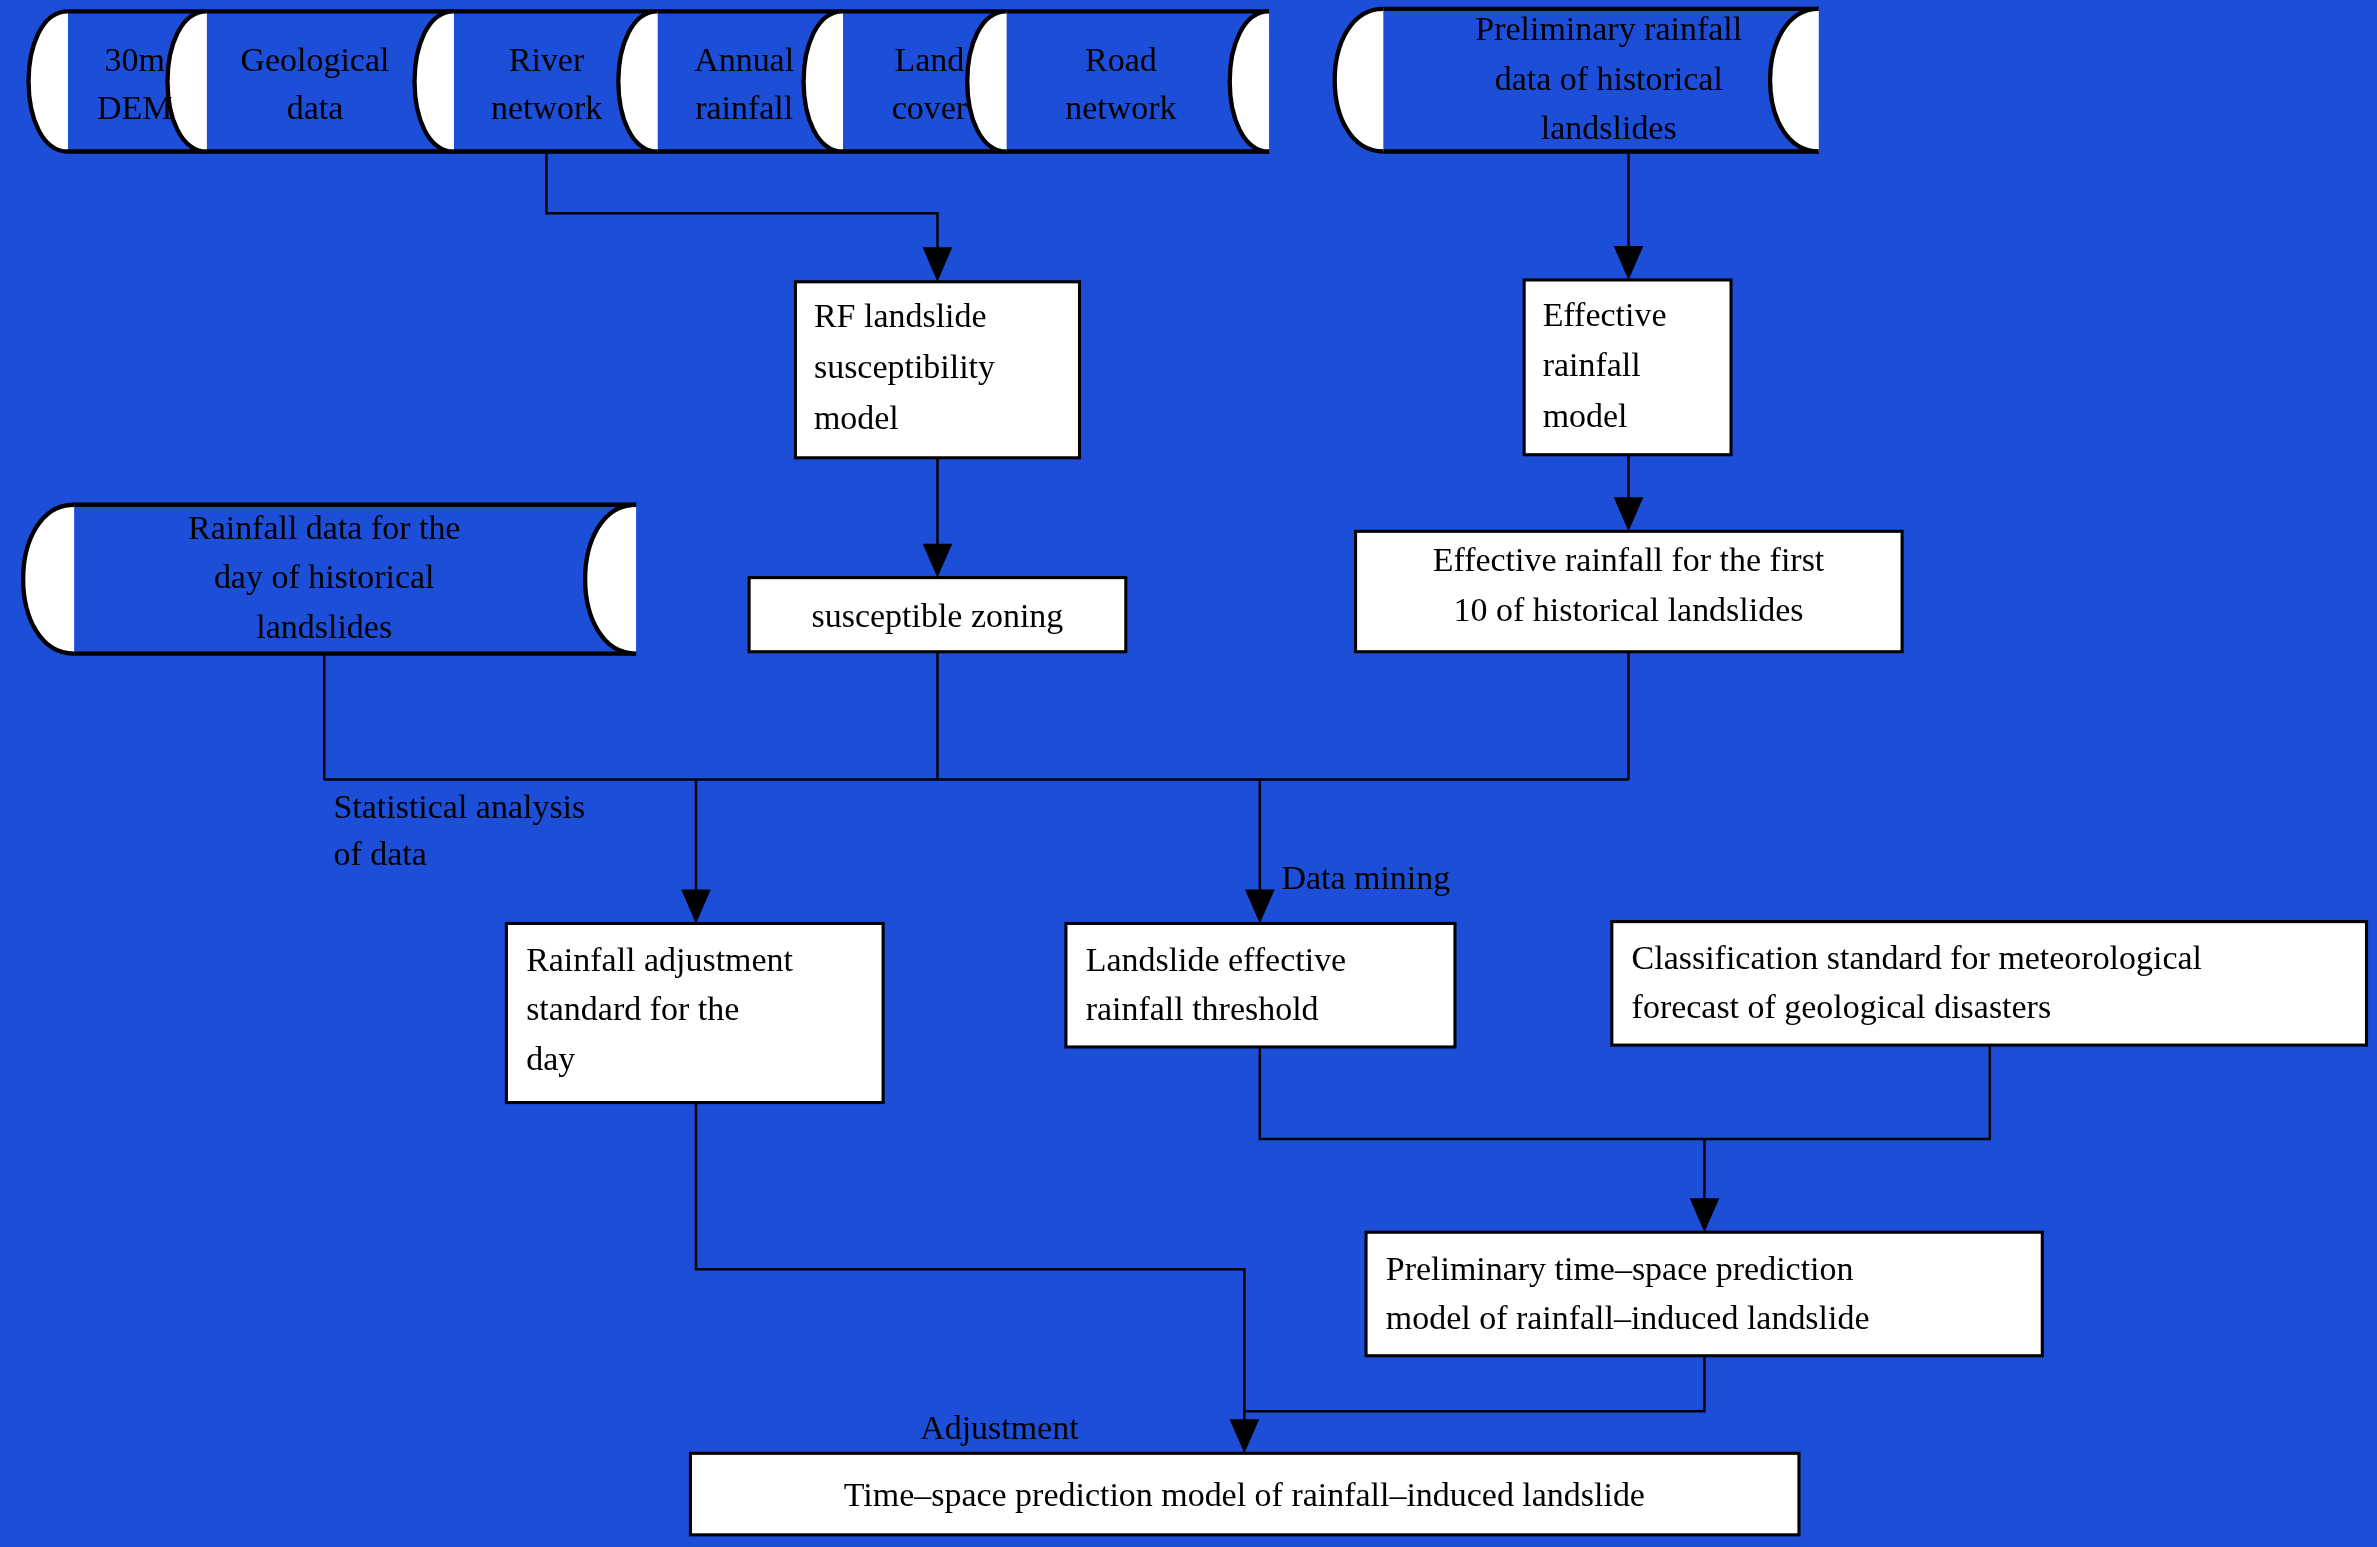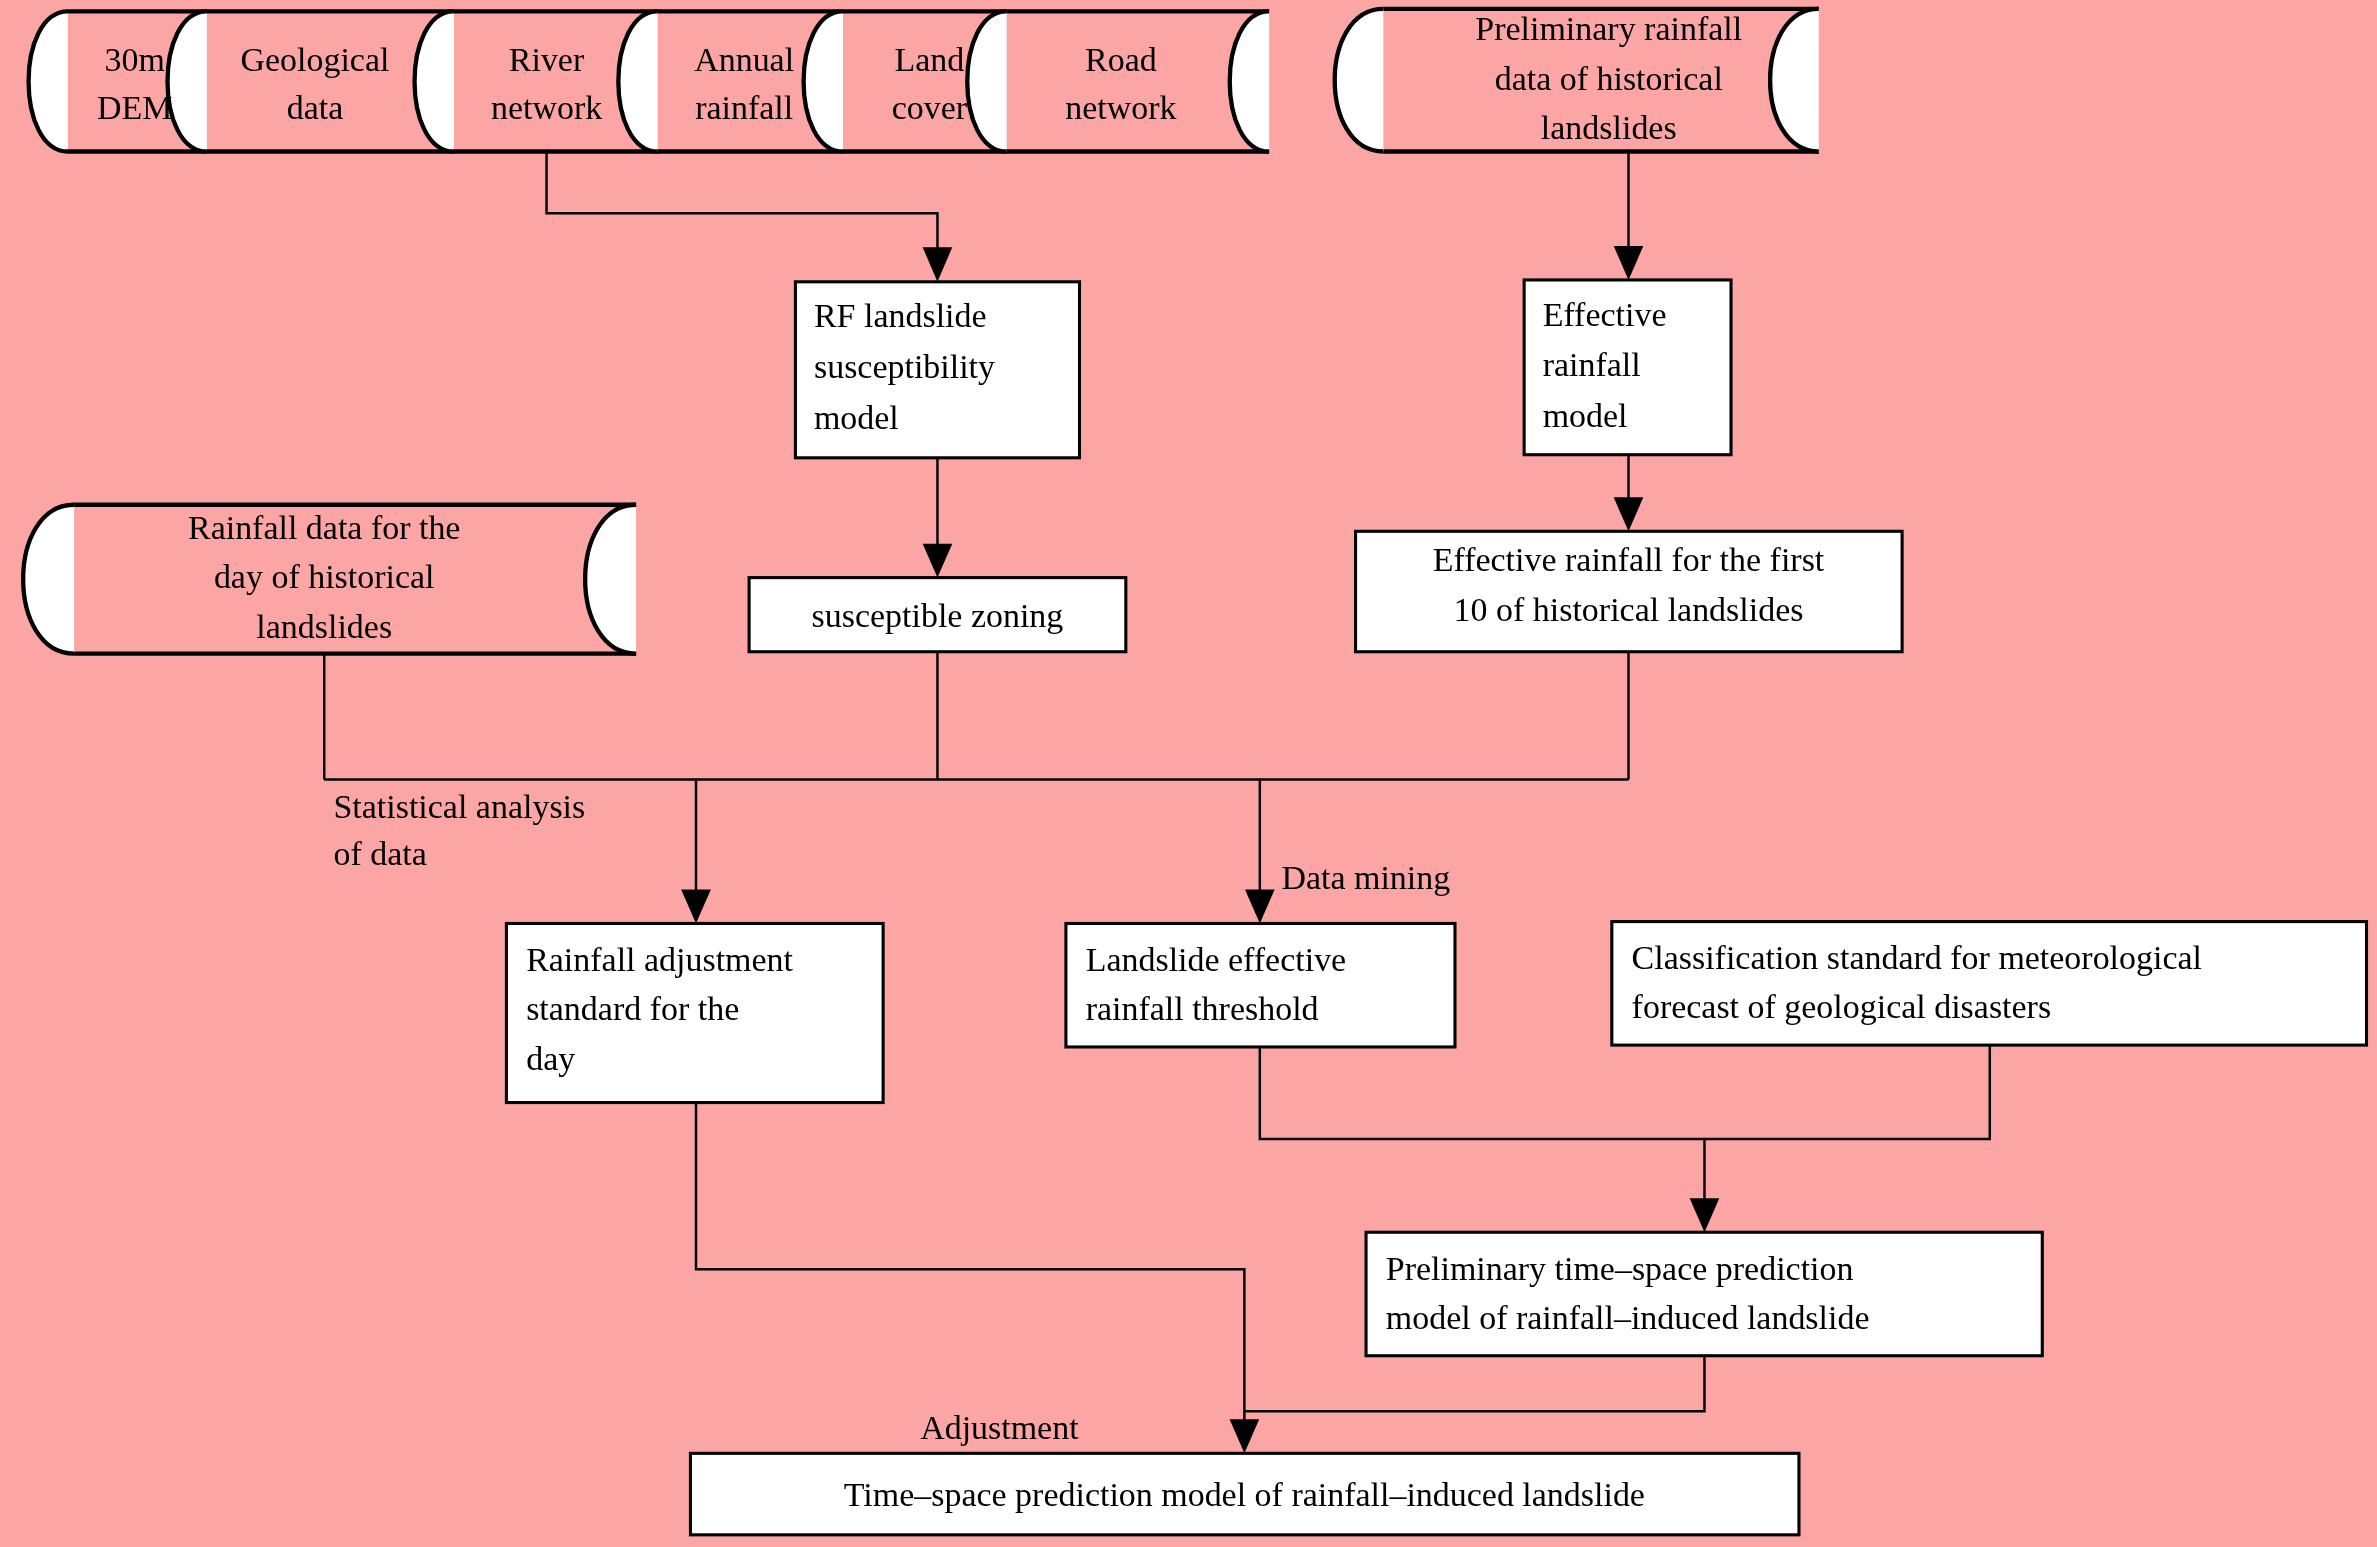--- a/index.html
+++ b/index.html
@@ -7,21 +7,21 @@
     padding: 0;
     background: #ffffff;
   }
   body {
     font-family: "Liberation Serif", "DejaVu Serif", serif;
   }
   #diagram-root {
     position: relative;
     width: 2377px;
     height: 1548px;
-    background: #fca5a5;
+    background: #1d4ed8;
     overflow: hidden;
   }
   svg.flow {
     position: absolute;
     left: 0;
     top: 0;
     width: 2377px;
     height: 1548px;
   }
   .node-text {

